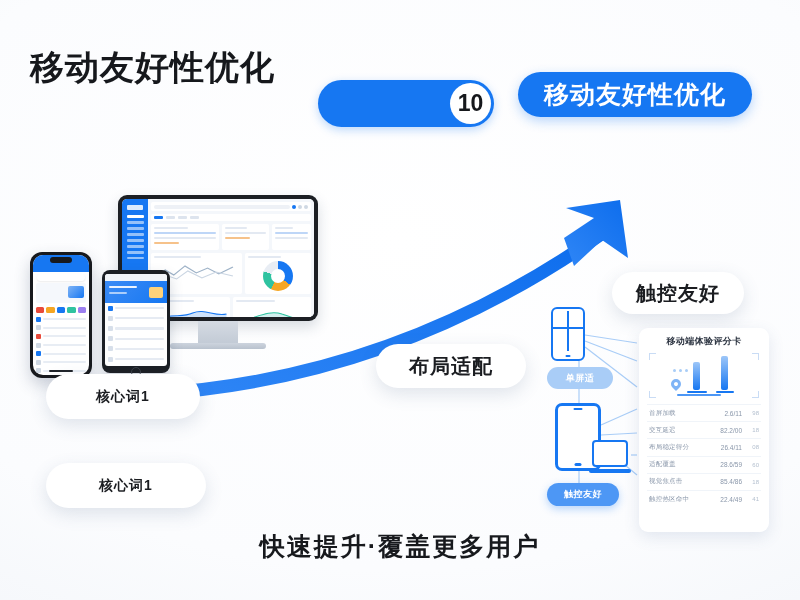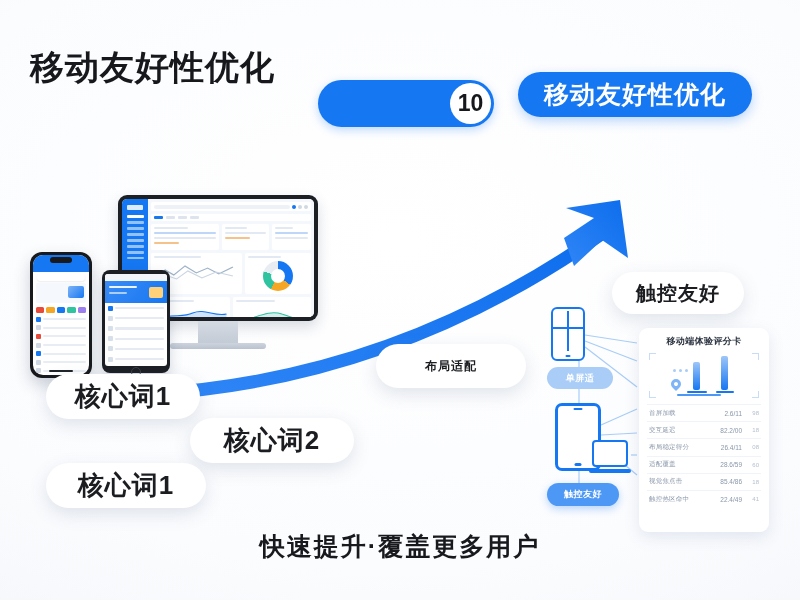--- a/index.html
+++ b/index.html
@@ -132,27 +132,27 @@
   .ph-row { display: flex; align-items: center; gap: 2px; padding: 1.8px 3px; }
   .ph-sq { width: 5px; height: 5px; border-radius: 1px; background: #1677f2; flex: none; }
   .ph-sq.r { background: #e84a3a; } .ph-sq.g { background: #cfd8e3; }
   .ph-ln { height: 2px; background: #e8edf4; border-radius: 1px; flex: 1; }
   .ph-bar { position: absolute; left: 50%; transform: translateX(-50%); bottom: 3px; width: 24px; height: 2px; border-radius: 1px; background: #20242a; }
 
   
   .kpill {
     position: absolute; background: #fff; border-radius: 26px;
     display: flex; align-items: center; justify-content: center;
-    font-size: 26px; font-weight: 700; color: #1b1d21; letter-spacing: 1px;
+    font-size: 14px; font-weight: 700; color: #1b1d21; letter-spacing: 1px;
     box-shadow: 0 6px 18px rgba(70,95,130,.16);
   }
   #kw1 { left: 46px;  top: 374px; width: 154px; height: 45px; }
   #kw2 { left: 190px; top: 418px; width: 164px; height: 45px; }
   #kw3 { left: 46px;  top: 463px; width: 160px; height: 45px; }
-  #kw-layout { left: 376px; top: 344px; width: 150px; height: 44px; font-size: 12px; }
+  #kw-layout { left: 376px; top: 344px; width: 150px; height: 44px; font-size: 20px; }
   #kw-touch  { left: 612px; top: 272px; width: 132px; height: 42px; font-size: 20px; }
 
   
   .diagram { position: absolute; left: 545px; top: 305px; width: 218px; height: 210px; }
   .dg-card {
     position: absolute; left: 94px; top: 3px; width: 130px; height: 204px;
     background: #fff; border-radius: 9px; box-shadow: 0 5px 16px rgba(70,100,150,.14);
     padding: 7px 8px;
     margin-top: 20px;
   }
@@ -404,21 +404,20 @@
         <div class="ph-row">
             <div class="ph-sq g"></div>
             <div class="ph-ln"></div>
           </div>
         <div class="ph-bar"></div>
       </div>
     </div>
   </div>
 
   <div class="kpill" id="kw1">核心词1</div>
-  <div class="kpill" id="kw2">核心词2</div>
   <div class="kpill" id="kw3">核心词1</div>
   <div class="kpill" id="kw-layout">布局适配</div>
   <div class="kpill" id="kw-touch">触控友好</div>
 
   <div class="diagram">
 
     <svg width="218" height="210" style="position:absolute;left:0;top:0">
       <g stroke="#a9cdf7" stroke-width="1.2" fill="none">
         <line x1="40" y1="30" x2="92" y2="38"></line>
         <line x1="40" y1="36" x2="92" y2="56"></line>

